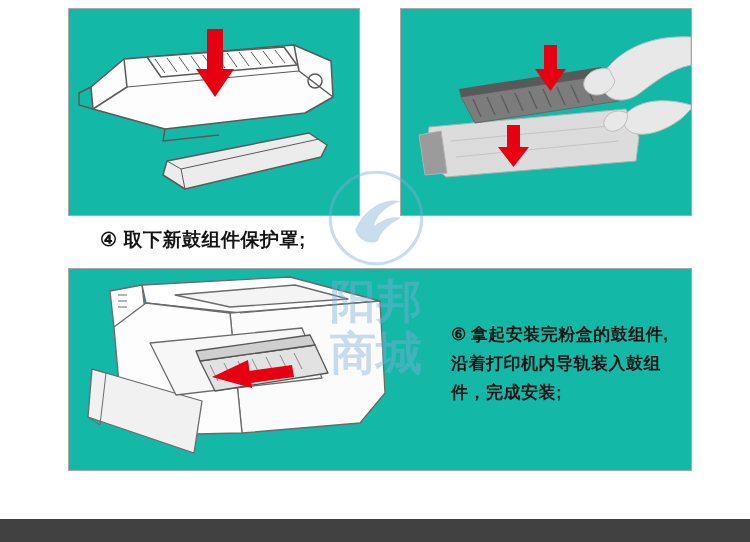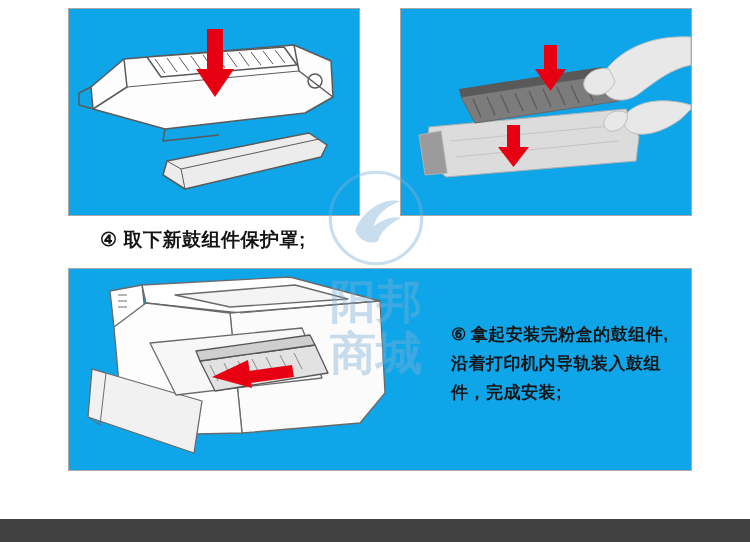--- a/index.html
+++ b/index.html
@@ -5,21 +5,21 @@
   * { margin:0; padding:0; box-sizing:border-box; }
   html,body { width:750px; height:542px; }
   body {
     background:#ffffff;
     font-family:"Liberation Sans", sans-serif;
     position:relative;
     overflow:hidden;
   }
   .page { position:relative; width:750px; height:542px; background:#fff; }
 
-  .panel { position:absolute; border:1px solid #a8a8a8; background:#0ea5e9; overflow:hidden; }
+  .panel { position:absolute; border:1px solid #a8a8a8; background:#14b8a6; overflow:hidden; }
   .panel-left  { left:68px;  top:8px;  width:292px; height:208px; }
   .panel-right { left:400px; top:8px;  width:292px; height:208px; }
   .panel-bottom{ left:68px;  top:268px; width:624px; height:203px; }
 
   .panel svg.illus { display:block; width:100%; height:100%; }
   .panel-bottom svg.illus { position:absolute; left:6px; top:4px; width:400px; height:195px; }
 
   .caption {
     position:absolute; top:227px;
     font-size:19px; font-weight:600; color:#141414;

